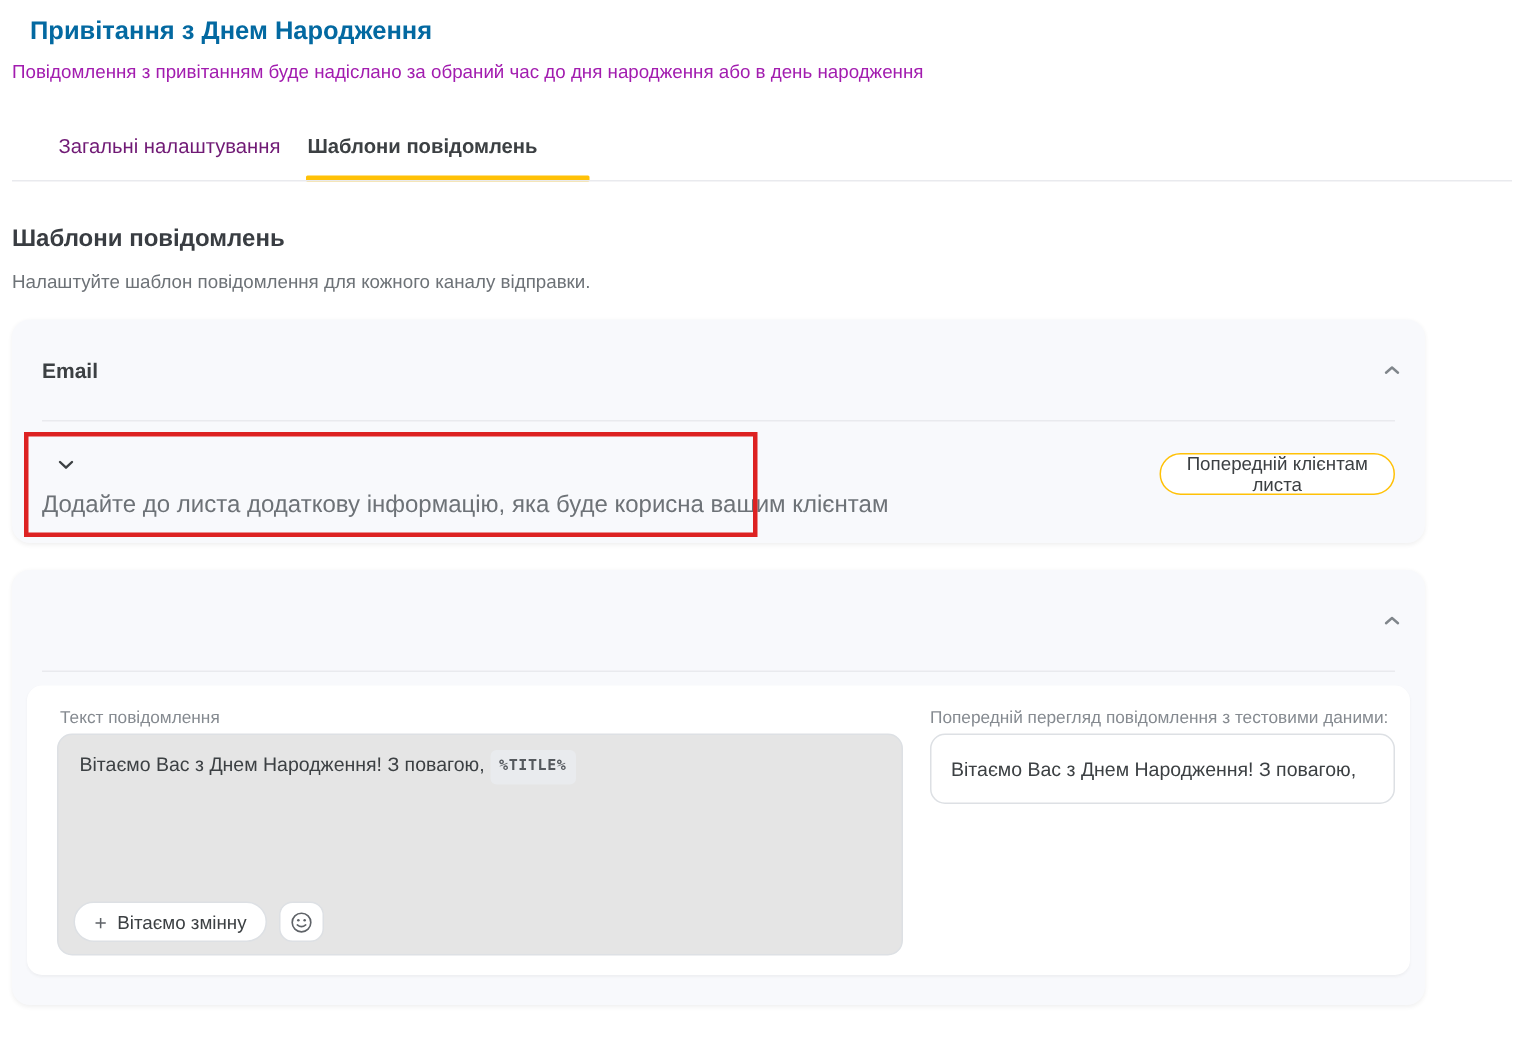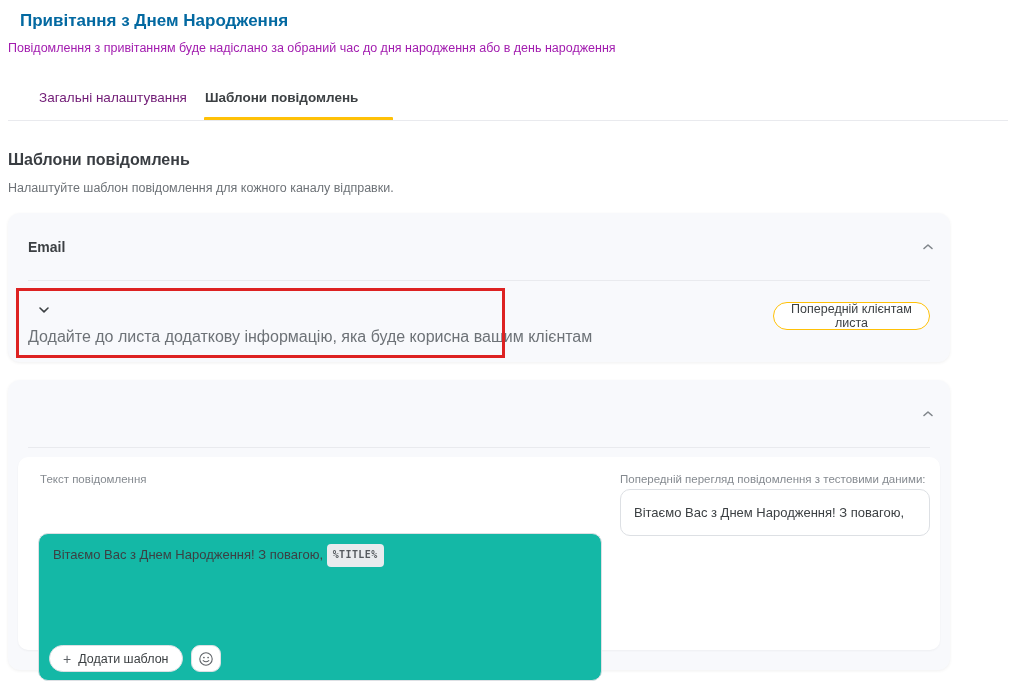--- a/index.html
+++ b/index.html
@@ -66,24 +66,23 @@
   
   .inner-panel {
     left: 18px; top: 457px; width: 922px; height: 193px;
     background: #ffffff;
     border-radius: 10px;
     box-shadow: 0 1px 2px rgba(60,64,67,0.05);
   }
   .editor-label { left: 40px; top: 473px; font-size: 11.5px; color: #858a90; }
   .editor-box {
     left: 38px; top: 489px; width: 564px; height: 148px;
-    background: #14b8a6;
+    background: #e5e5e5;
     border: 1px solid #dde0e4;
     border-radius: 10px;
-    margin-top: 44px;
   }
   .editor-text { position: absolute; left: 14px; top: 10px; font-size: 13px; color: #3c4043; line-height: 20px; width: 530px; }
   .var-chip {
     display: inline-block;
     background: #e9ebee;
     border-radius: 4px;
     padding: 1px 6px 2px 6px;
     font-family: "DejaVu Sans Mono", monospace;
     font-size: 10px;
     font-weight: bold;
@@ -178,21 +177,21 @@
 <div class="abs editor-label">Текст повідомлення</div>
 
 <div class="abs editor-box">
   <div class="editor-text">
     <span>Вітаємо Вас з Днем Народження! З повагою,</span>
     <span class="var-chip">%TITLE%</span>
   </div>
   <div class="editor-actions">
     <button class="add-var-btn">
       <span class="plus">+</span>
-      <span>Додати шаблон</span>
+      <span>Вітаємо змінну</span>
     </button>
     <button class="emoji-btn">
       <span>
         <svg class="chev" width="16" height="16" viewBox="0 0 16 16">
           <circle cx="8" cy="8" r="6.2" fill="none" stroke="#5f6368" stroke-width="1.1"></circle>
           <circle cx="5.9" cy="6.5" r="0.85" fill="#5f6368"></circle>
           <circle cx="10.1" cy="6.5" r="0.85" fill="#5f6368"></circle>
           <path d="M5.2 9.6 Q8 11.9 10.8 9.6" fill="none" stroke="#5f6368" stroke-width="1.1" stroke-linecap="round"></path>
         </svg>
       </span>

